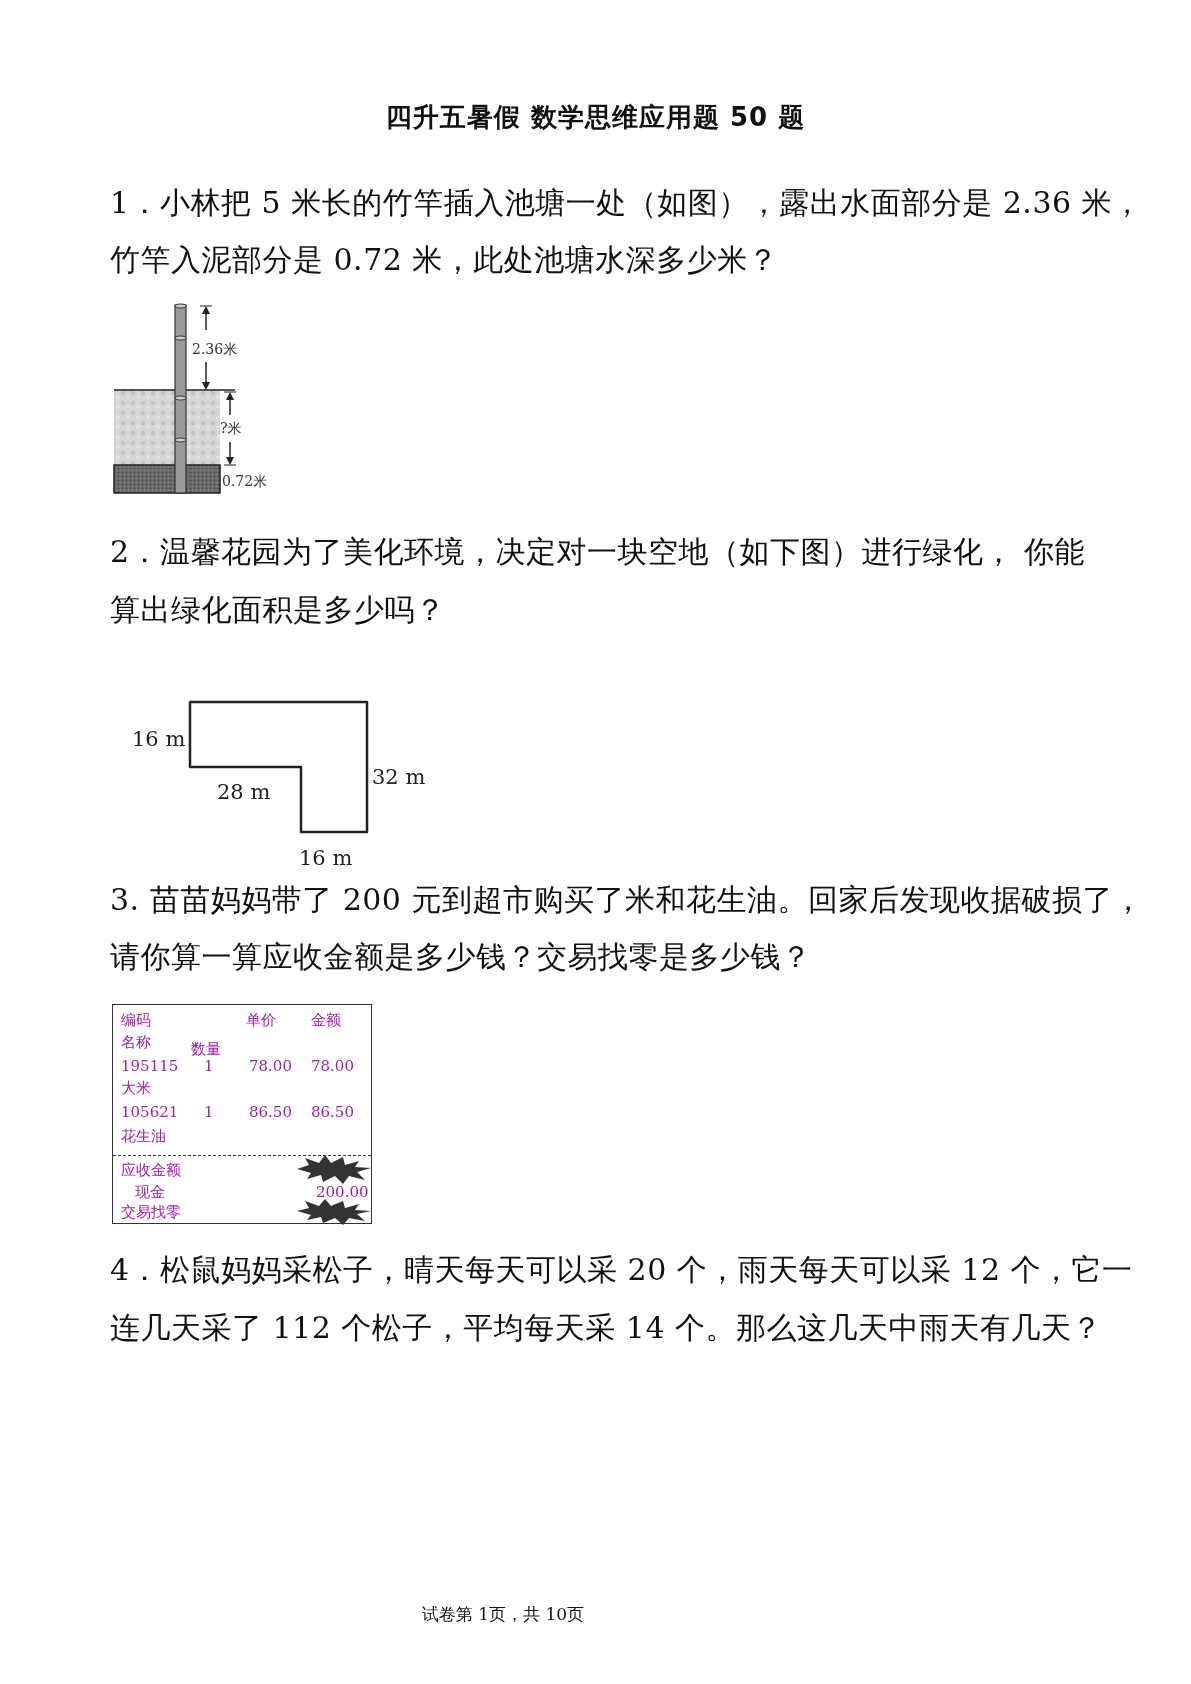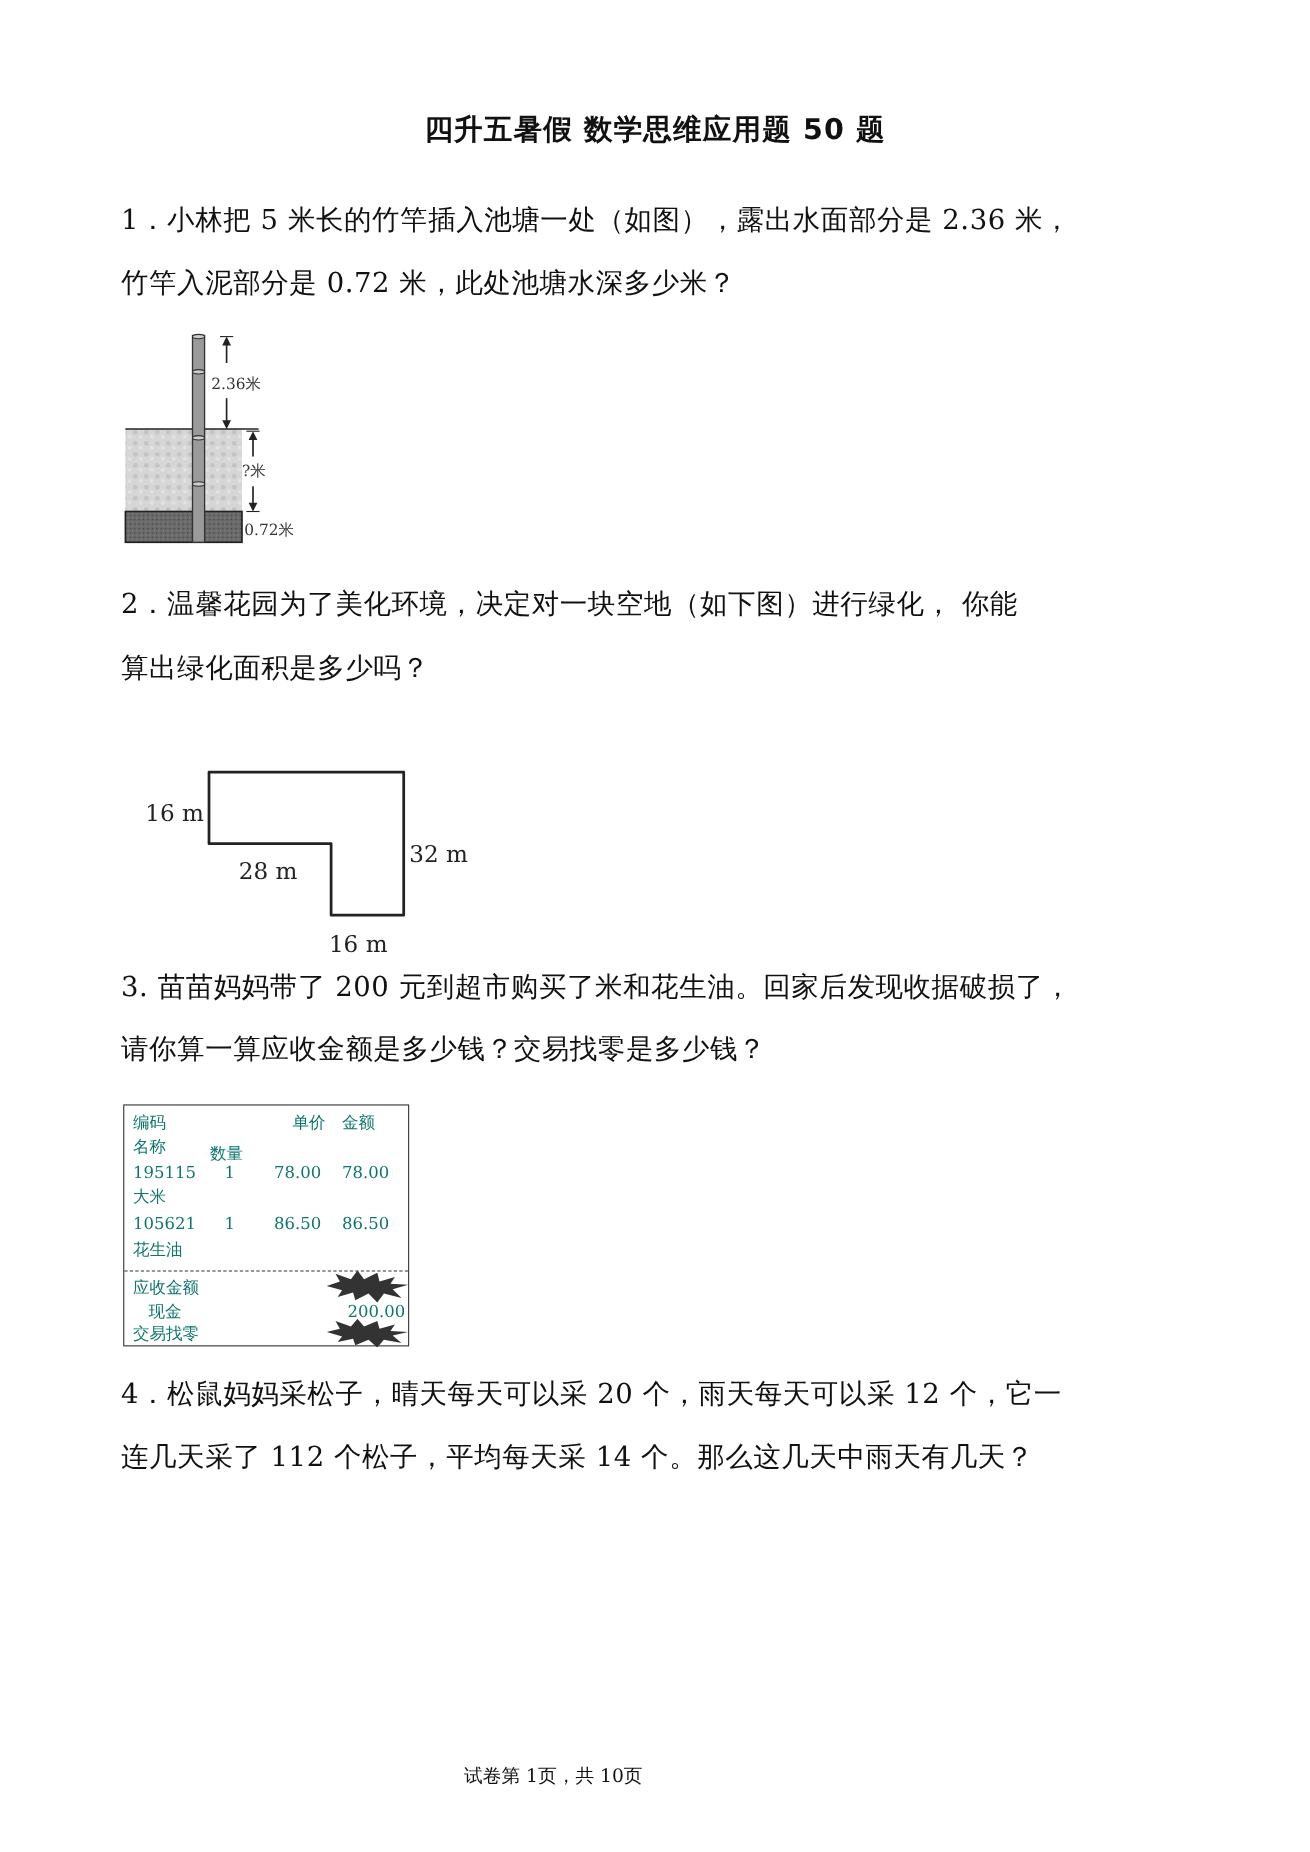--- a/index.html
+++ b/index.html
@@ -1,29 +1,29 @@
 <!DOCTYPE html>
 <html><head>
 <meta charset="utf-8">
 <style>
   html, body { margin: 0; padding: 0; background: #ffffff; }
   body { width: 1191px; height: 1684px; position: relative; overflow: hidden;
          font-family: "DejaVu Serif", "Liberation Serif", serif; color: #111; }
   .title { position: absolute; top: 100px; left: 0; width: 1191px; text-align: center;
            font-family: "DejaVu Sans", "Liberation Sans", sans-serif; font-weight: bold;
            font-size: 26px; letter-spacing: 1px; }
-  .qline { position: absolute; left: 110px; font-size: 25px; white-space: nowrap; letter-spacing: 0.5px; }
+  .qline { position: absolute; left: 110px; font-size: 30px; white-space: nowrap; letter-spacing: 0.5px; }
   .fig { position: absolute; }
   .footer { position: absolute; top: 1603px; left: 0; width: 1006px; text-align: center; font-size: 17px; }
   
   .receipt { position: absolute; left: 112px; top: 1004px; width: 258px; height: 218px;
-             border: 1.5px solid #333; font-size: 15px; color: #0f766e; background: #fff; }
+             border: 1.5px solid #333; font-size: 15px; color: #a21caf; background: #fff; }
   .rrow { position: absolute; left: 8px; right: 6px; height: 22px; }
   .rc { position: absolute; top: 0; }
-  .c0 { left: 0; } .c1 { left: 70px; margin-top: 29px; } .c2 { left: 125px; margin-left: 20px; } .c3 { left: 190px; }
+  .c0 { left: 0; } .c1 { left: 70px; margin-top: 29px; } .c2 { left: 125px; } .c3 { left: 190px; }
   .dash { position: absolute; left: 0; right: 0; top: 150px; border-top: 1.5px dashed #333; }
 </style>
 </head>
 <body>
 
 <div class="title">四升五暑假  数学思维应用题 50 题</div>
 
 <div class="qline" style="top:183px">1．小林把 5 米长的竹竿插入池塘一处（如图），露出水面部分是 2.36 米，</div>
 <div class="qline" style="top:240px">竹竿入泥部分是 0.72 米，此处池塘水深多少米？</div>
 

